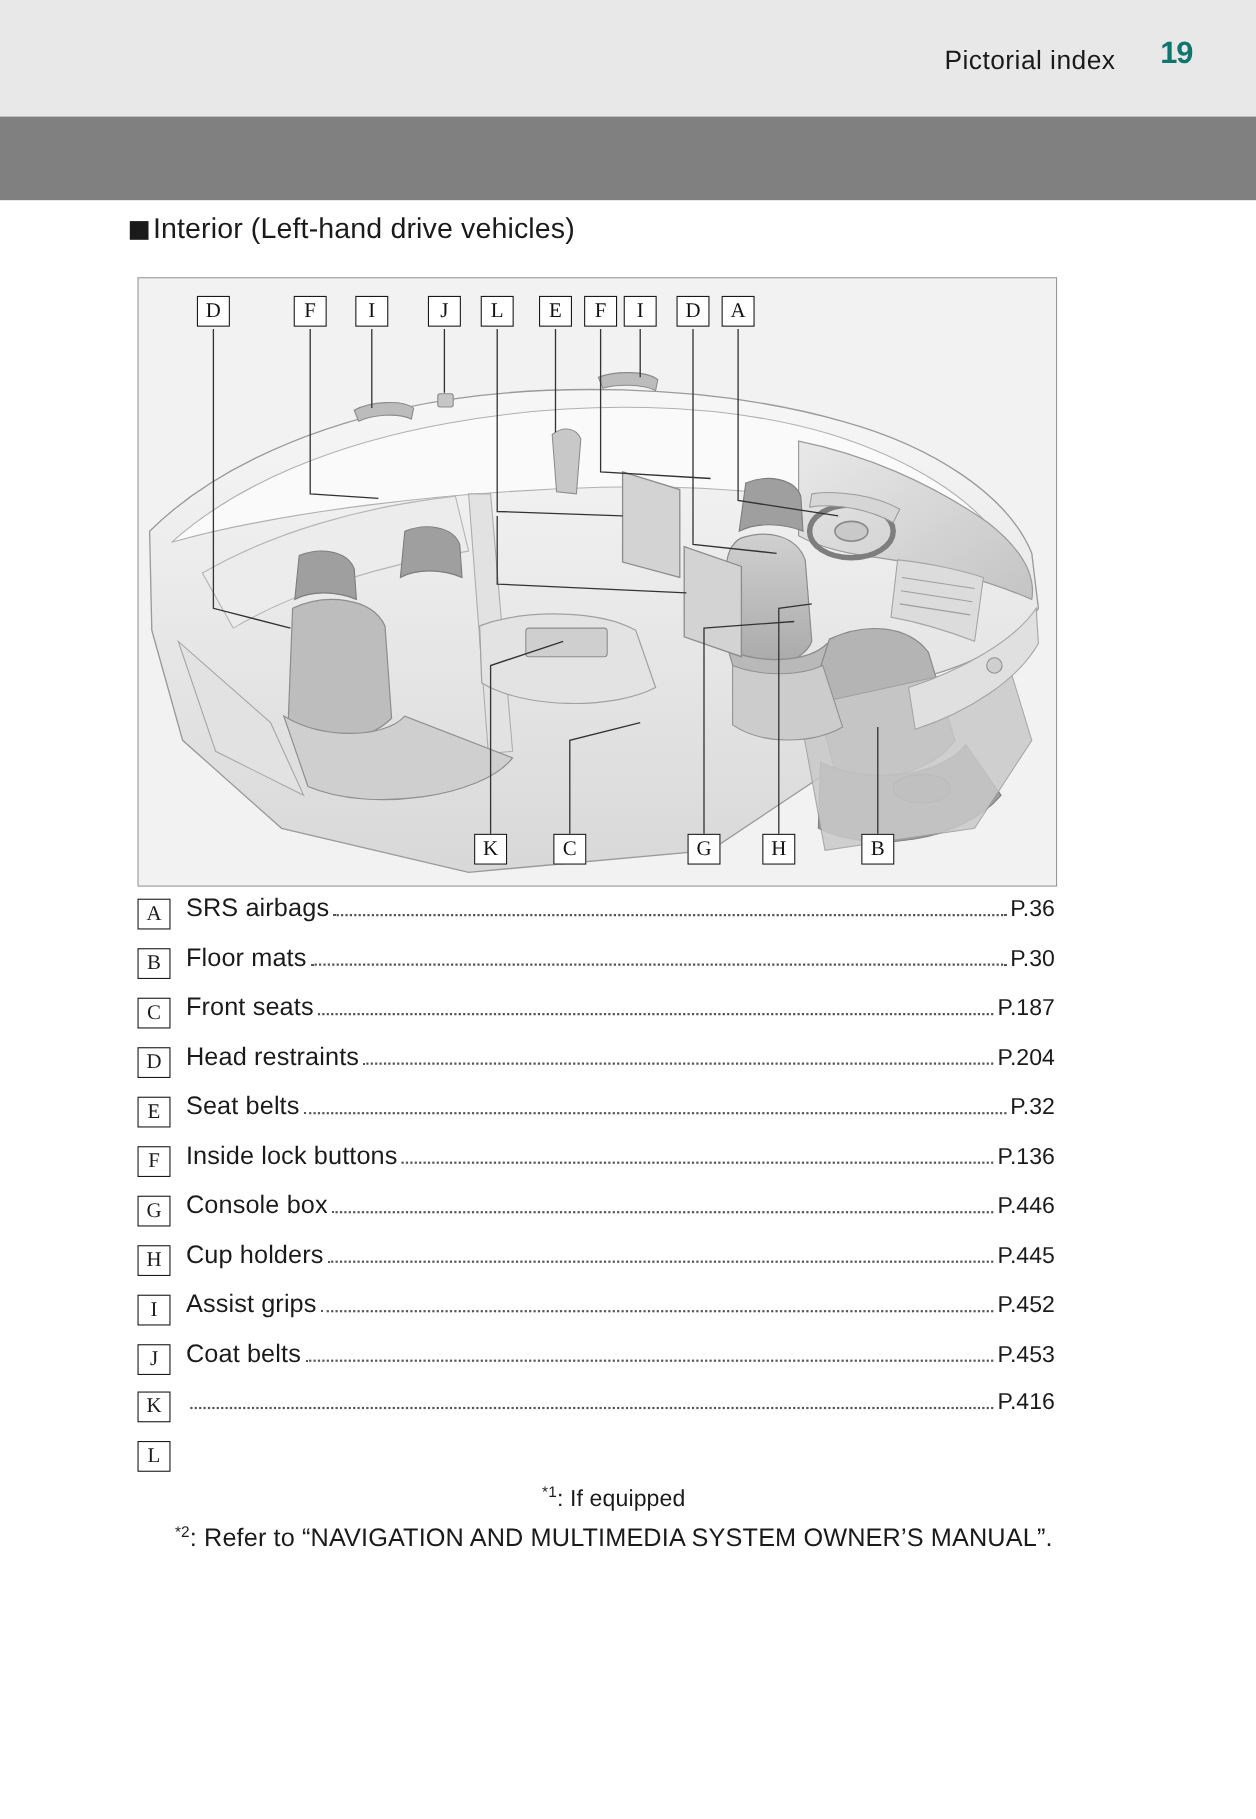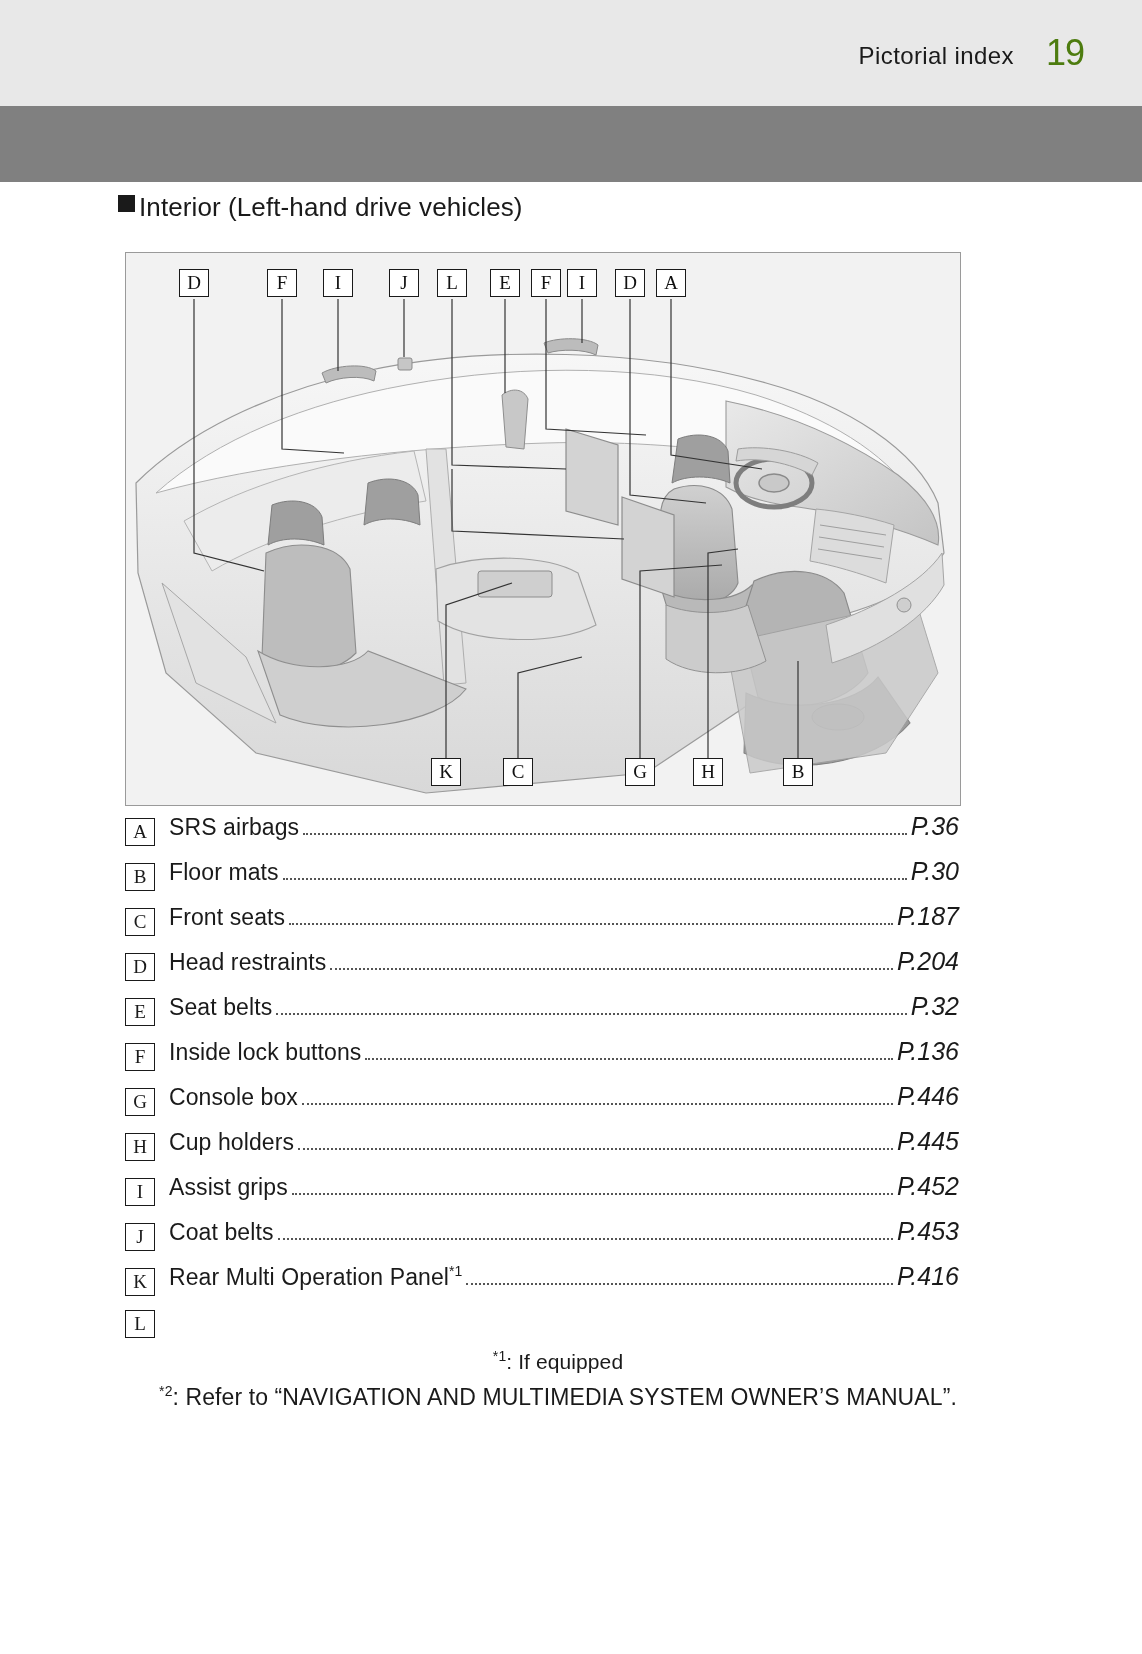--- a/index.html
+++ b/index.html
@@ -30,40 +30,40 @@
     top: 42px;
     font-size: 24px;
     letter-spacing: 0.4px;
     color: #1a1a1a;
     font-weight: 400;
   }
   .header-pagenum {
     position: absolute;
     right: 58px;
     top: 32px;
-    font-size: 36px;
-    font-weight: normal;
-    color: #4d7c0f;
+    font-size: 28px;
+    font-weight: bold;
+    color: #0f766e;
     letter-spacing: -1px;
   }
   .header-band {
     position: absolute;
     top: 106px; left: 0;
     width: 1142px;
     height: 76px;
     background: #808080;
   }
 
   
   .section-title-wrap {
     position: absolute;
     top: 192px;
     left: 118px;
     display: flex;
-    align-items: flex-start;
+    align-items: center;
   }
   .sq-marker {
     width: 17px; height: 17px;
     background: #1a1a1a;
     display: inline-block;
     margin-right: 4px;
     margin-top: 3px;
   }
   .section-title {
     font-size: 26px;
@@ -137,24 +137,23 @@
   }
   .idx-dots {
     flex: 1 1 auto;
     border-bottom: 2.2px dotted #555;
     margin: 0 4px 6px 4px;
     min-width: 10px;
     height: 1px;
   }
   .idx-page {
     white-space: nowrap;
-    font-size: 25px;
+    font-size: 21px;
     text-align: center;
     flex: none;
-    font-style: italic;
   }
 
   
   .footnotes {
     position: absolute;
     left: 108px;
     top: 1348px;
     width: 900px;
     text-align: center;
   }
@@ -384,21 +383,20 @@
 
   <div class="idx-row">
     <span class="idx-letter">J</span>
     <span class="idx-label">Coat belts</span>
     <span class="idx-dots"></span>
     <span class="idx-page">P.453</span>
   </div>
 
   <div class="idx-row">
     <span class="idx-letter">K</span>
-    <span class="idx-label"><span>Rear Multi Operation Panel</span><sup class="idx-sup">*1</sup></span>
     <span class="idx-dots"></span>
     <span class="idx-page">P.416</span>
   </div>
 
   <div class="idx-row nopage">
     <span class="idx-letter">L</span>
 
     <span class="idx-page"></span>
   </div>
 

